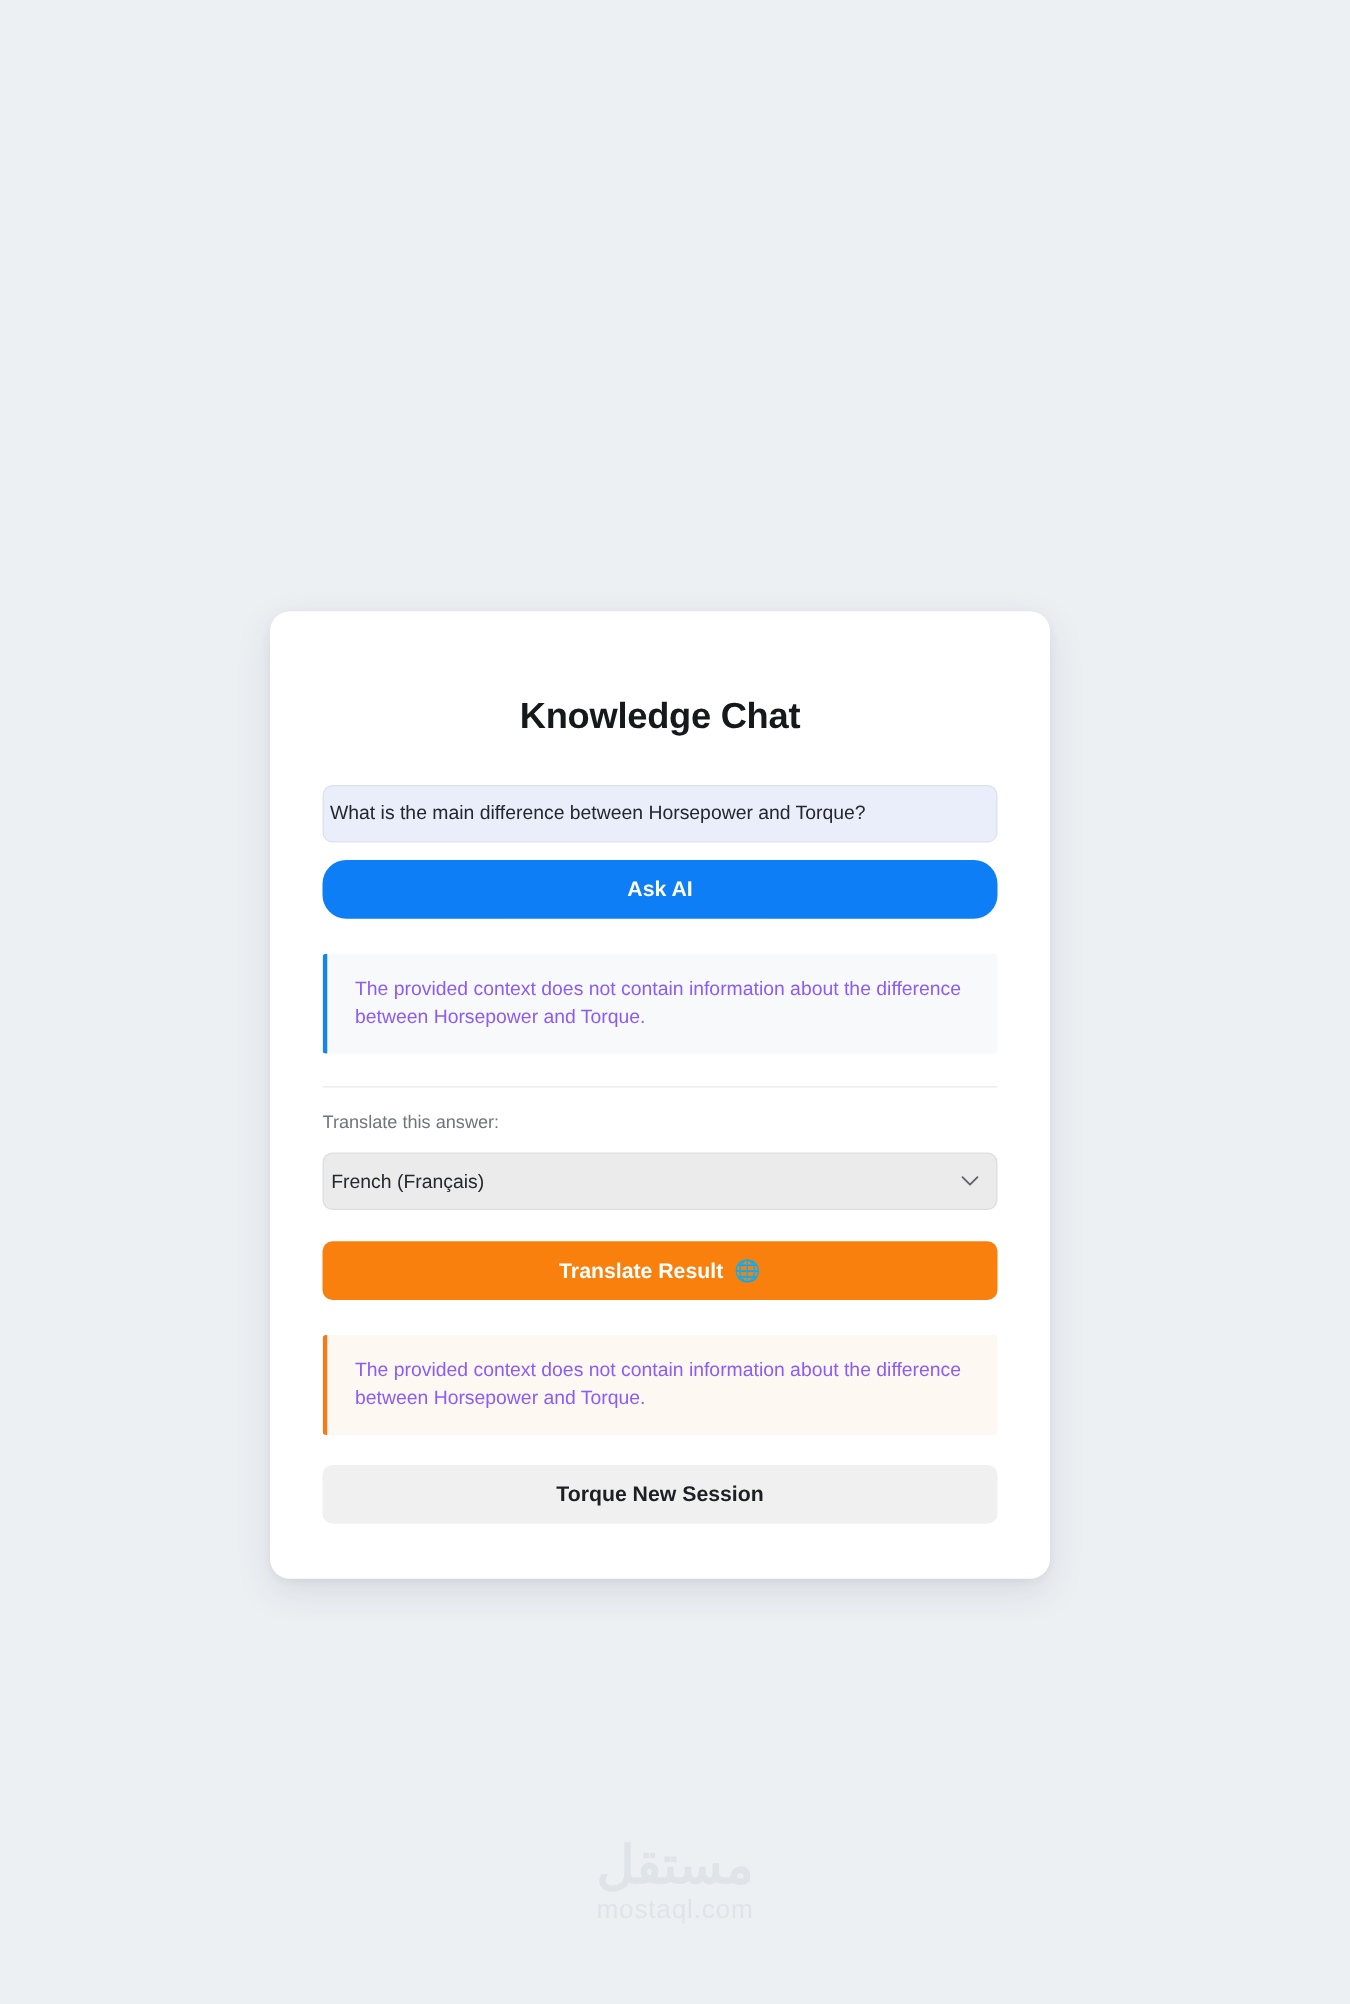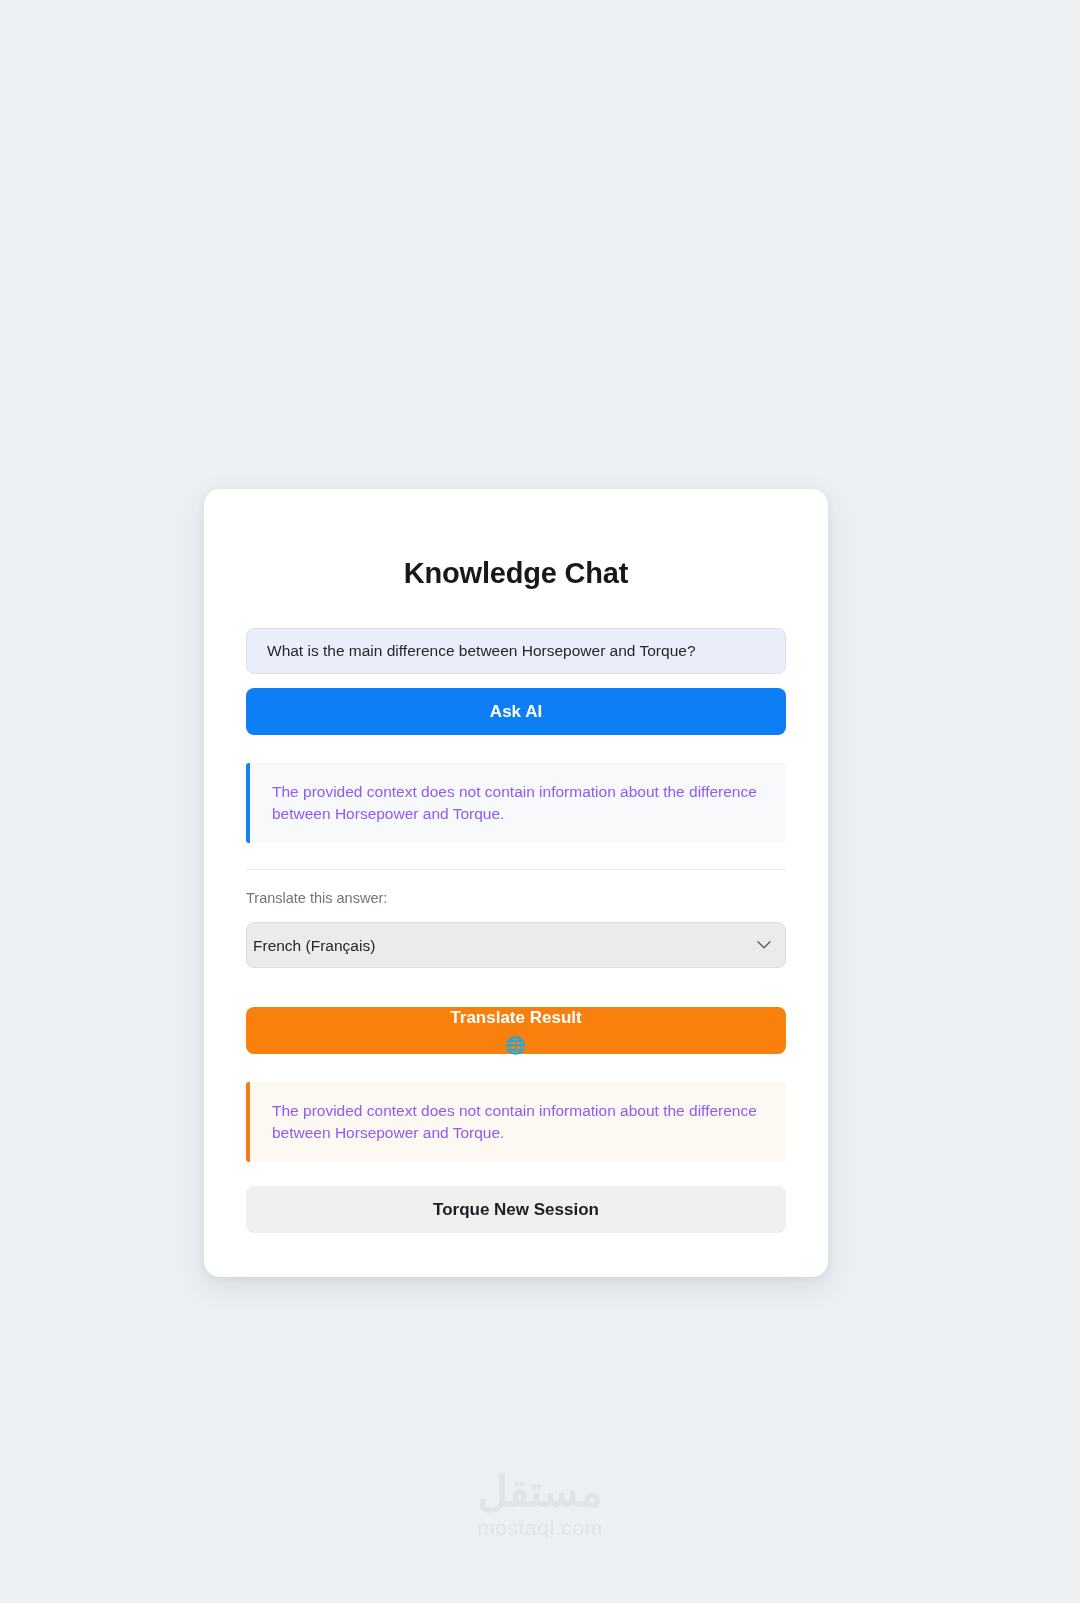--- a/index.html
+++ b/index.html
@@ -16,21 +16,21 @@
     position: relative;
     width: 1080px;
     height: 1603px;
     background: #edf0f3;
     overflow: hidden;
   }
 
   
   .card {
     position: absolute;
-    left: 204px;
+    left: 216px;
     top: 489px;
     width: 624px;
     background: #ffffff;
     border-radius: 16px;
     box-shadow: 0 10px 30px rgba(28, 40, 60, 0.10),
                 0 2px 8px rgba(28, 40, 60, 0.05);
     padding: 46px 42px 44px 42px;
   }
 
   .card-title {
@@ -44,21 +44,21 @@
   }
 
   
   .question-input {
     display: block;
     width: 100%;
     height: 46px;
     background: #e9eefa;
     border: 1px solid #dbe1ec;
     border-radius: 8px;
-    padding: 0 20px;
+    padding: 0 5px;
     font-family: "Liberation Sans", sans-serif;
     font-size: 15.5px;
     color: #24272c;
     outline: none;
   }
 
   
   .btn {
     display: flex;
     align-items: center;
@@ -70,30 +70,30 @@
     font-weight: bold;
     cursor: pointer;
   }
 
   .btn-primary {
     height: 47px;
     margin-top: 14px;
     background: #0d7ef5;
     color: #ffffff;
     font-size: 17px;
+    border-radius: 19px;
   }
 
   .btn-translate {
     height: 47px;
-    margin-top: 39px;
+    margin-top: 25px;
     background: #f9800d;
     color: #ffffff;
     font-size: 17px;
     gap: 9px;
-    flex-direction: column;
   }
 
   .btn-translate .globe-icon {
     font-size: 17px;
     line-height: 1;
   }
 
   .btn-secondary {
     height: 47px;
     margin-top: 24px;

